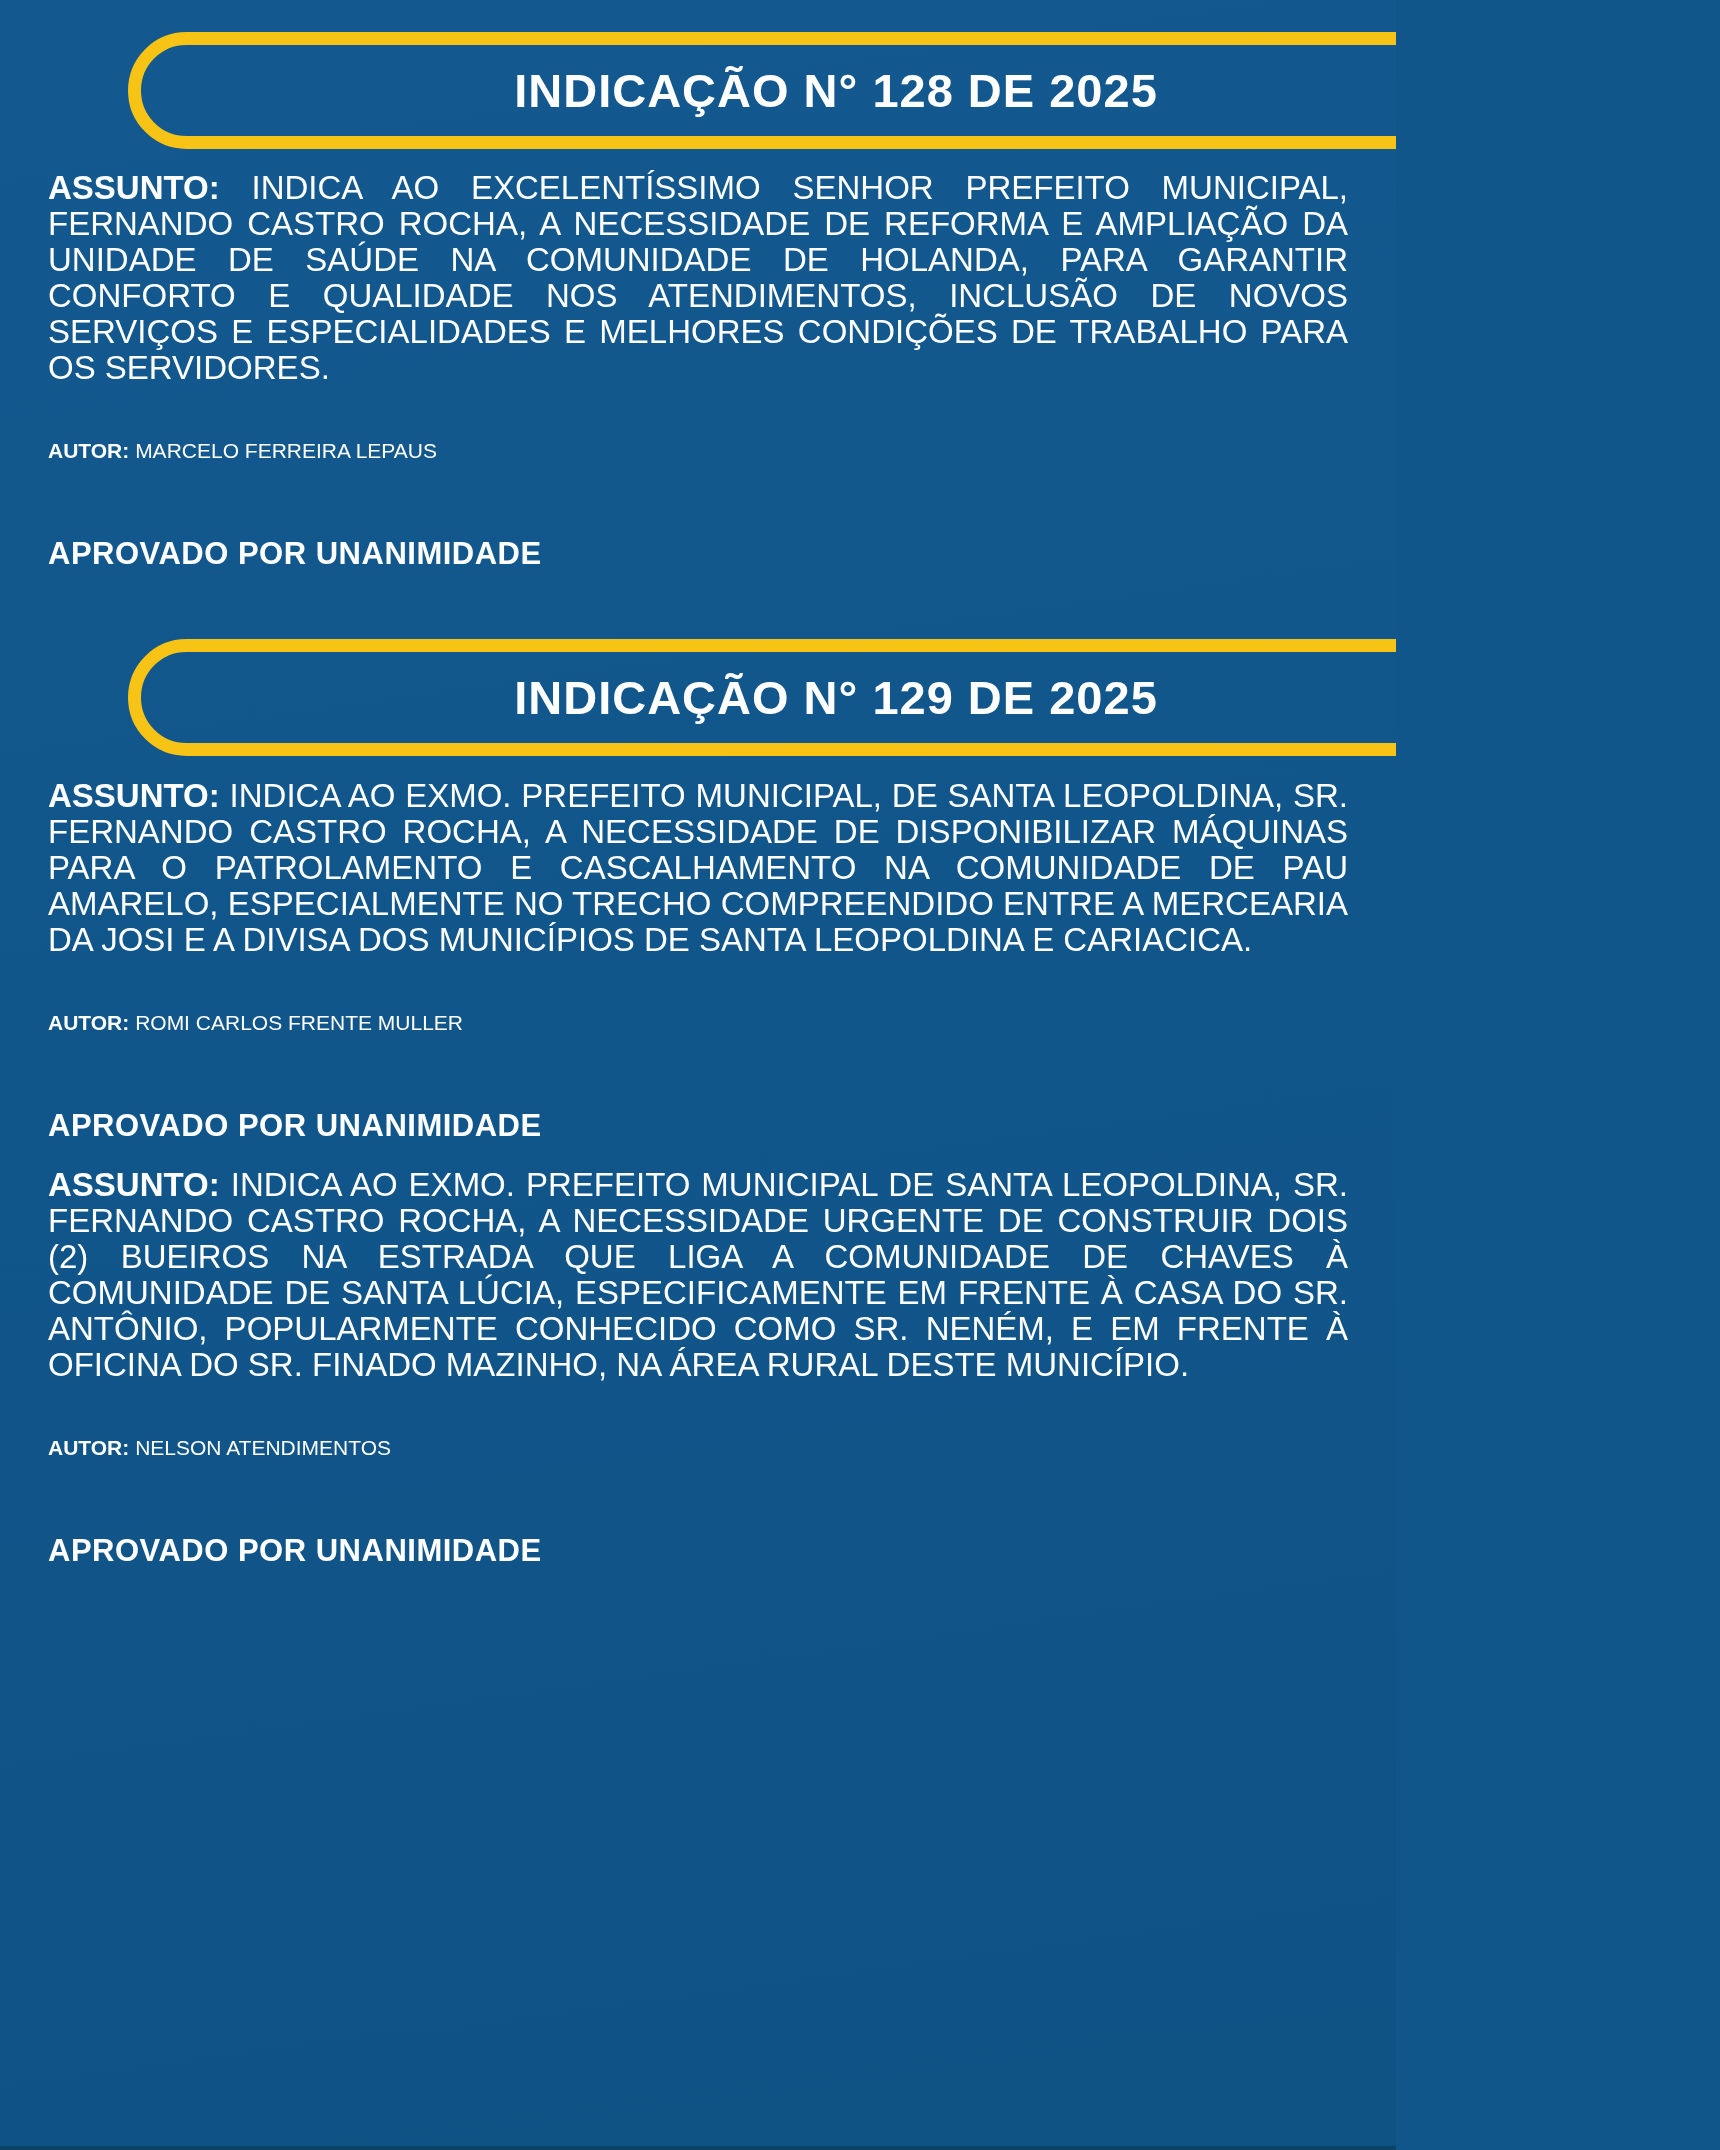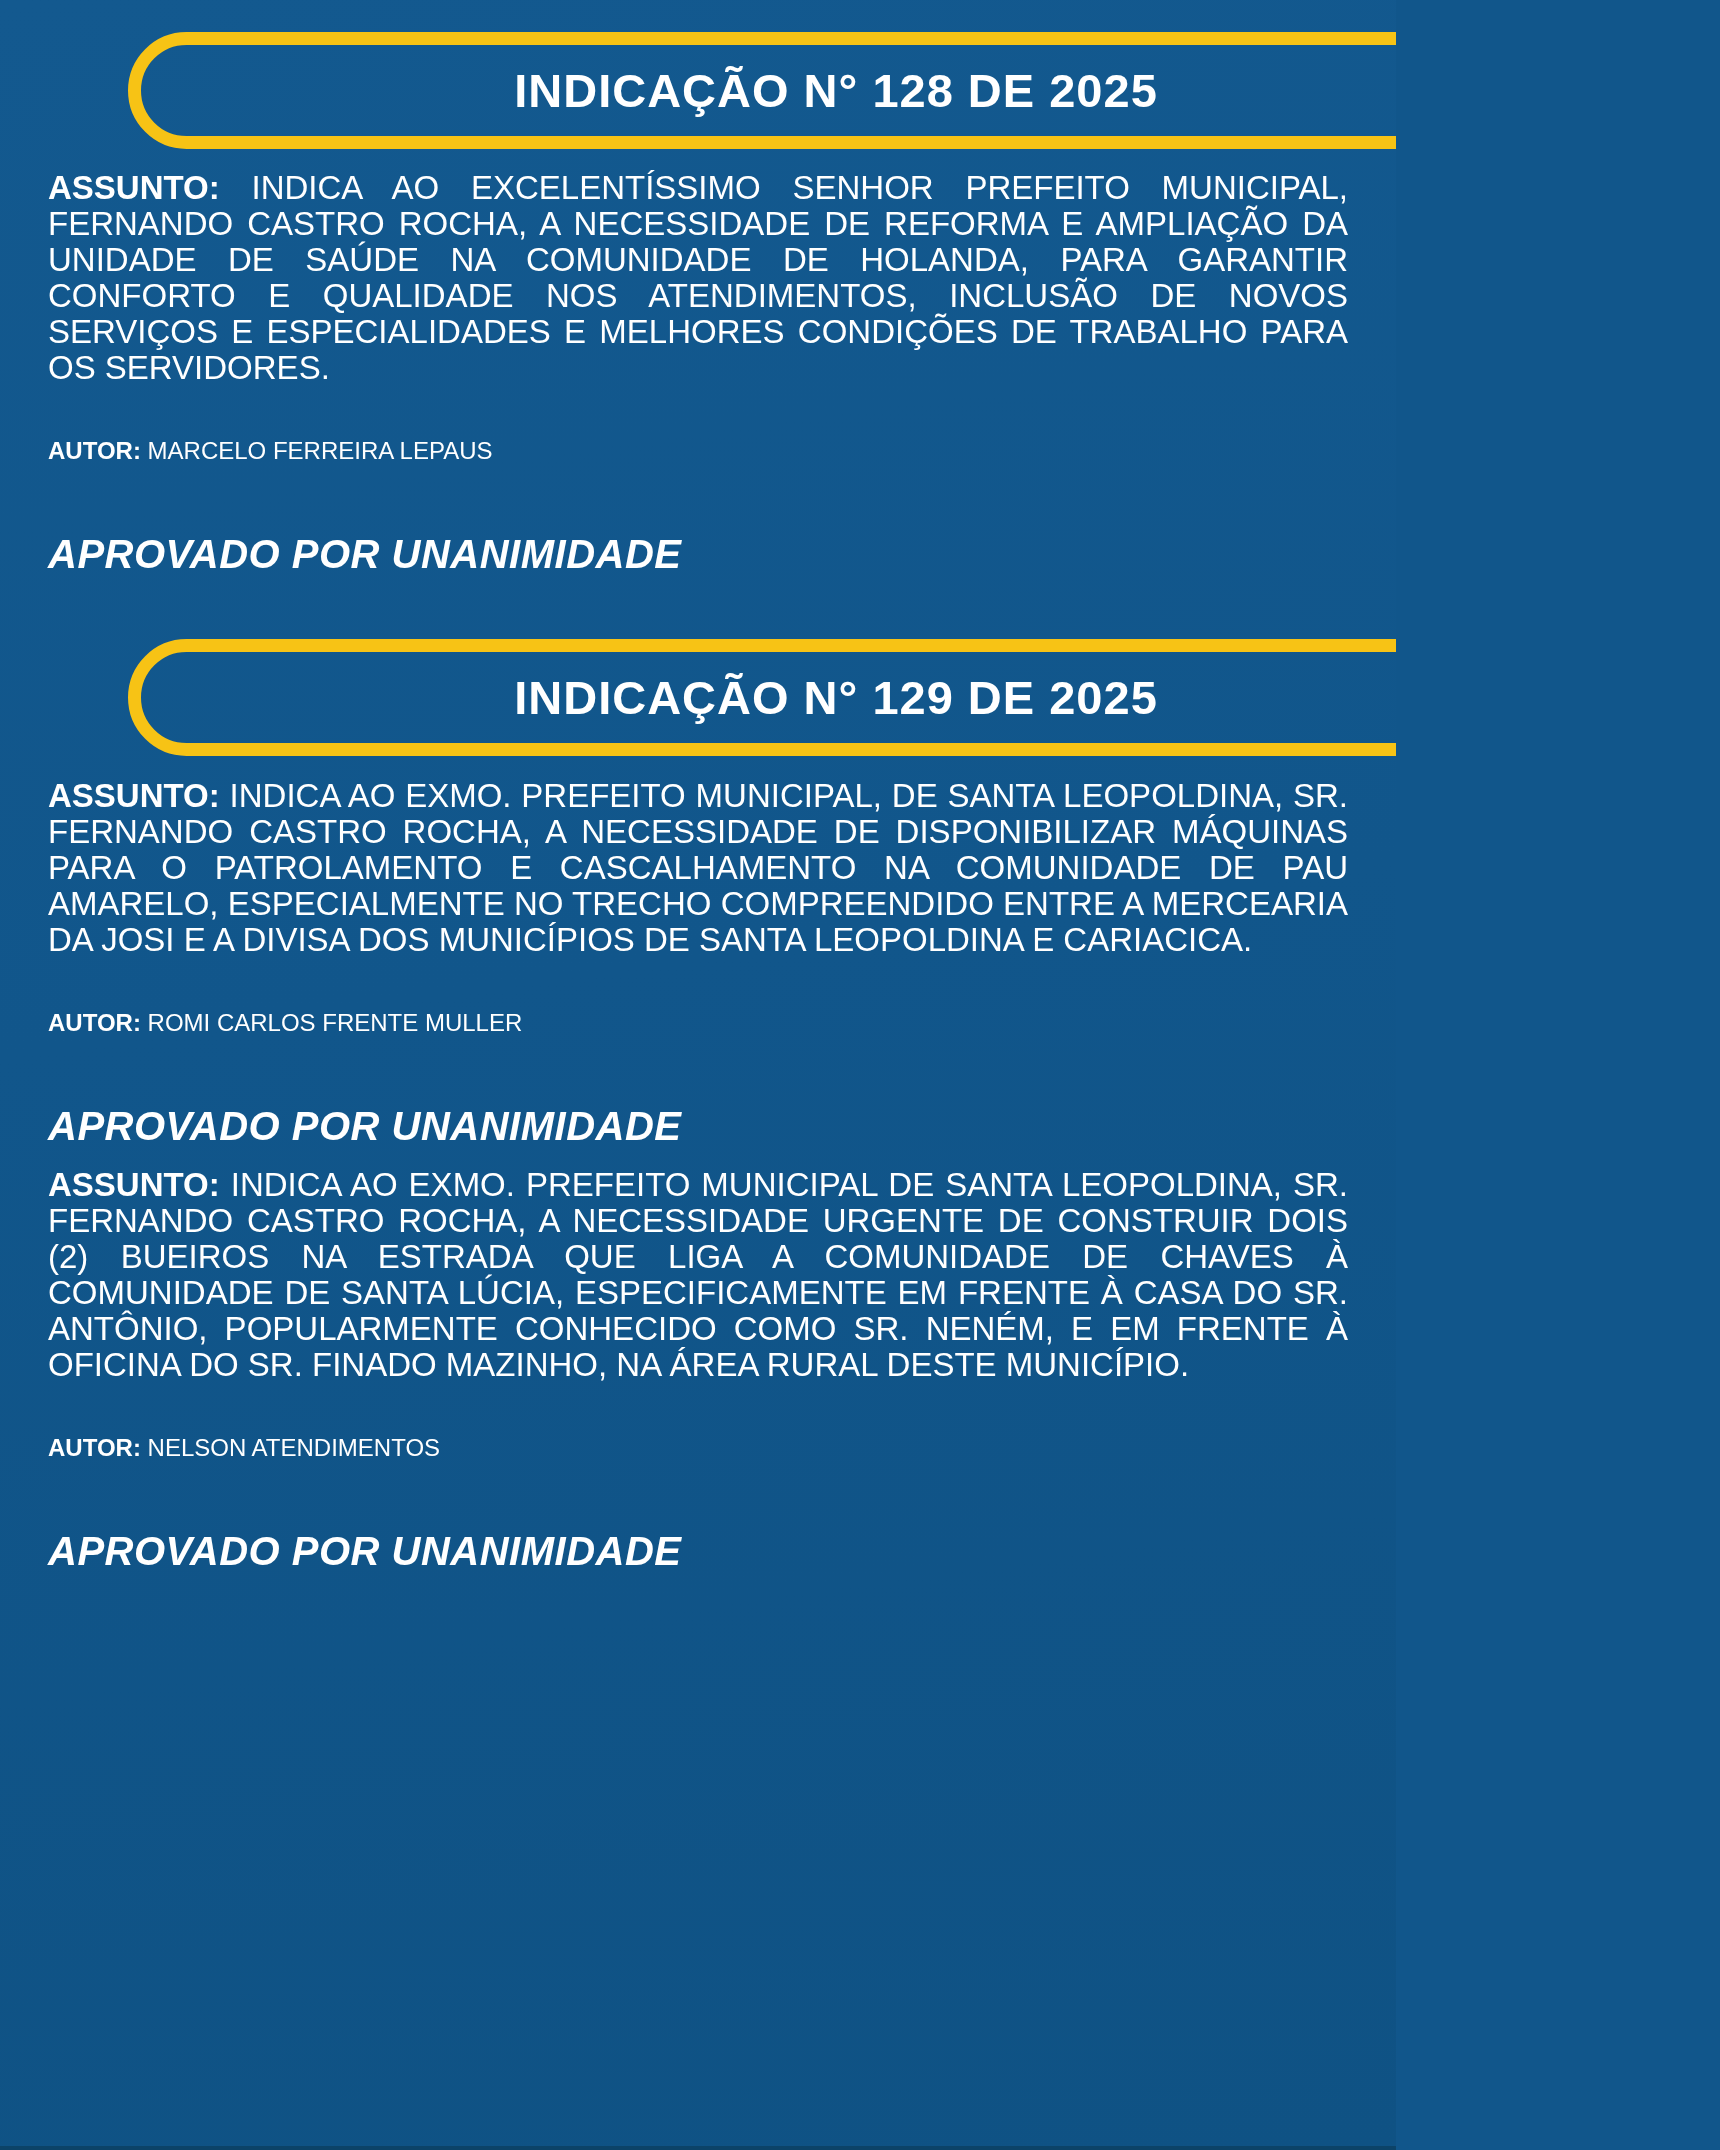--- a/index.html
+++ b/index.html
@@ -42,32 +42,31 @@
   .assunto{
     margin:21.4px 48px 0 48px;
     font-size:33px;
     line-height:36px;
     text-align:justify;
     color:var(--ink);
   }
   .label{font-weight:800;}
   .autor{
     margin:45px 48px 0 48px;
-    font-size:24px;
+    font-size:21px;
     line-height:40px;
     color:var(--ink);
   }
   .approval{
     margin:63px 48px 0 48px;
-    font-size:40px;
+    font-size:31px;
     line-height:40px;
     font-weight:800;
     letter-spacing:0.5px;
     color:var(--ink);
-    font-style:italic;
   }
   .bottom-edge{
     position:absolute;
     left:0;right:0;bottom:0;
     height:4.6px;
     background:var(--edge);
   }
 </style>
 </head>
 <body>

